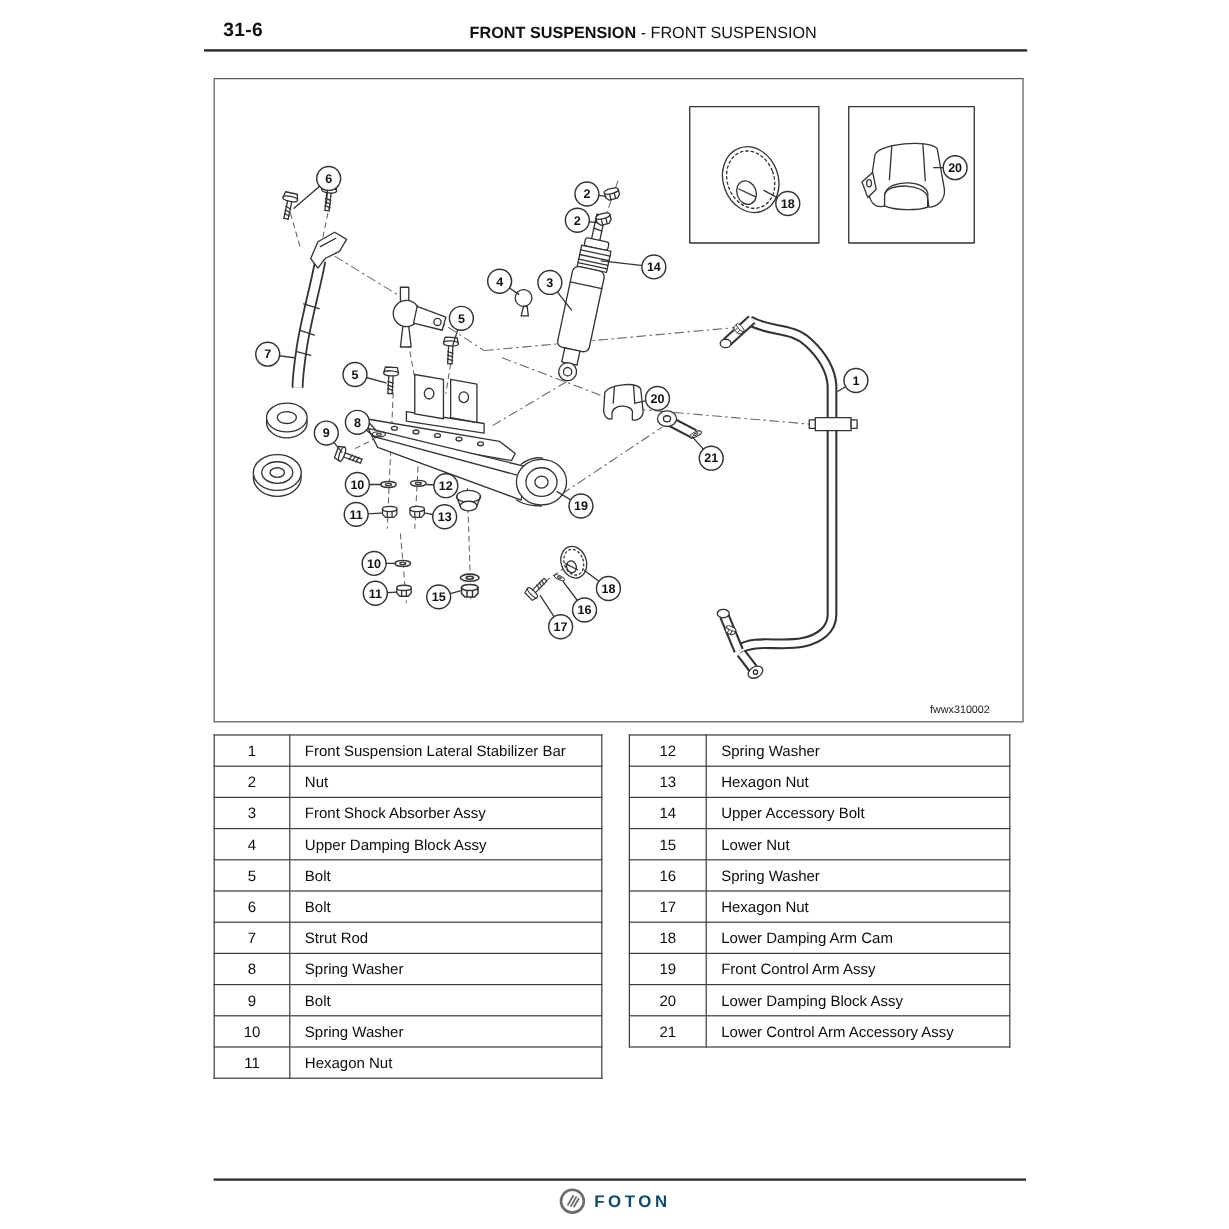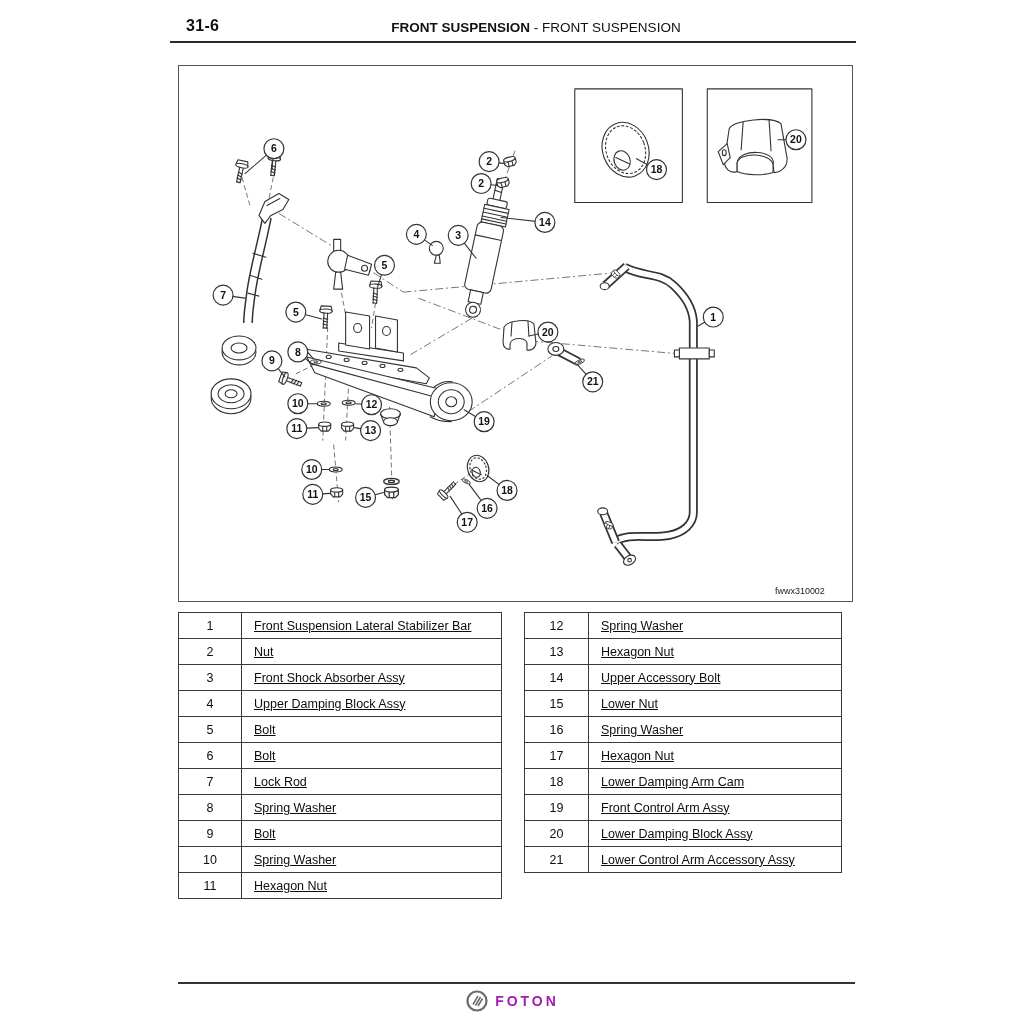--- a/index.html
+++ b/index.html
@@ -23,30 +23,30 @@
   .dd{fill:none;stroke:#666;stroke-width:.9;stroke-dasharray:8 3 2 3;}
   .dsh{fill:none;stroke:#666;stroke-width:.9;stroke-dasharray:5 3;}
   .co{fill:#fff;stroke:#333;stroke-width:1.2;}
   .ct{font:600 10.5px "Liberation Sans",sans-serif;text-anchor:middle;fill:#111;}
   .figcode{font:9px "Liberation Sans",sans-serif;fill:#222;text-anchor:end;}
 
   
   table.parts{position:absolute;border-collapse:collapse;table-layout:fixed;font-size:12.5px;color:#0d0d0d;}
   table.parts td{border:1px solid #3a3a3a;height:25px;padding:0;vertical-align:middle;background:#fff;}
   table.parts td.num{text-align:center;}
-  table.parts td.nm{padding-left:12px;text-decoration:underline;}
+  table.parts td.nm{padding-left:12px;}
   #tbl-left{left:178px;top:612px;width:324px;}
   #tbl-left td.num{width:62px;}
   #tbl-right{left:524px;top:612px;width:318px;}
   #tbl-right td.num{width:63px;}
 
   
   .ft-rule{position:absolute;left:178px;top:982px;width:677px;height:2px;background:#333;}
   .ft-logo{position:absolute;left:0;top:989px;width:100%;display:flex;align-items:center;justify-content:center;gap:6px;}
-  .ft-logo .wordmark{font-size:14px;font-weight:800;letter-spacing:3px;color:#a21caf;}
+  .ft-logo .wordmark{font-size:14px;font-weight:800;letter-spacing:3px;color:#0c4a6e;}
 </style>
 </head>
 <body>
 
 <div class="page-num">31-6</div>
 <div class="hdr-title"><b>FRONT SUSPENSION</b><span> - FRONT SUSPENSION</span></div>
 <div class="hdr-rule"></div>
 
 <div class="fig-box">
 <svg viewBox="0 0 675 537" xmlns="http://www.w3.org/2000/svg">
@@ -412,21 +412,21 @@
       <tr>
         <td class="num">5</td>
         <td class="nm">Bolt</td>
       </tr>
       <tr>
         <td class="num">6</td>
         <td class="nm">Bolt</td>
       </tr>
       <tr>
         <td class="num">7</td>
-        <td class="nm">Lock Rod</td>
+        <td class="nm">Strut Rod</td>
       </tr>
       <tr>
         <td class="num">8</td>
         <td class="nm">Spring Washer</td>
       </tr>
       <tr>
         <td class="num">9</td>
         <td class="nm">Bolt</td>
       </tr>
       <tr>

